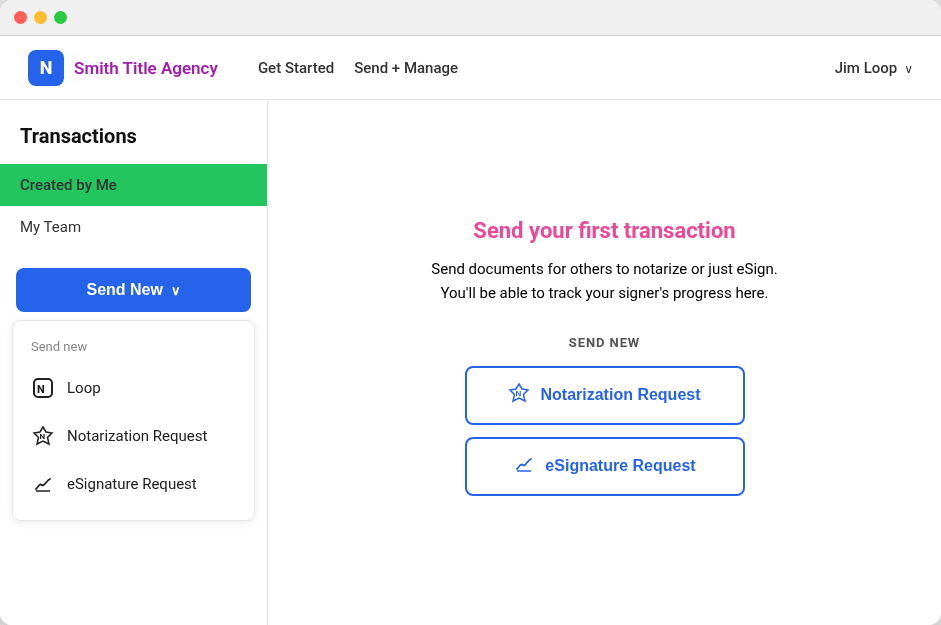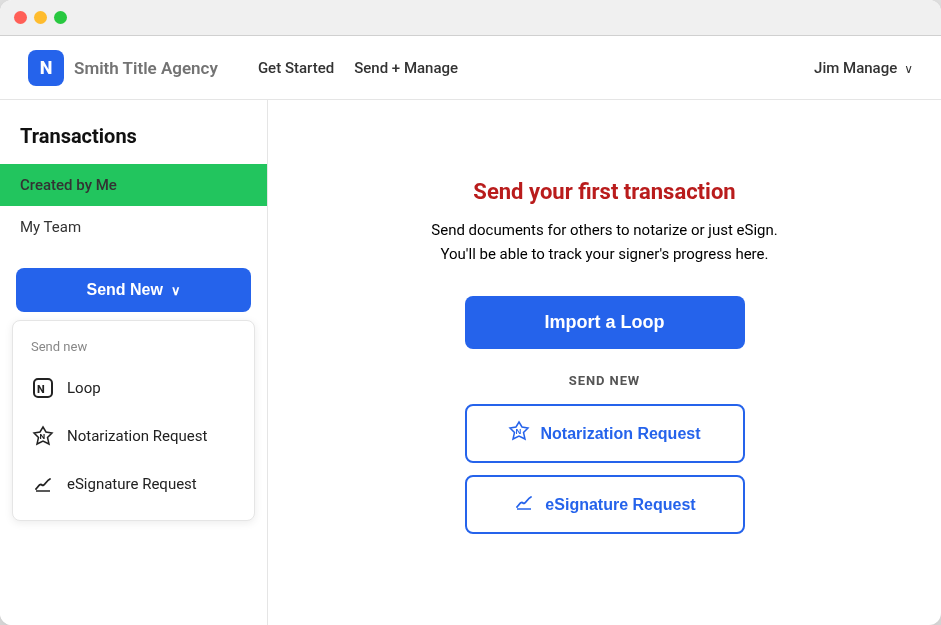--- a/index.html
+++ b/index.html
@@ -68,21 +68,21 @@
       display: flex;
       align-items: center;
       justify-content: center;
       color: #fff;
       font-weight: 800;
       font-size: 18px;
     }
     .brand-name {
       font-size: 17px;
       font-weight: 600;
-      color: #737373;
+      color: #a21caf;
     }
     .nav-links {
       display: flex;
       gap: 20px;
       flex: 1;
     }
     .nav-link {
       font-size: 15px;
       color: #333;
       cursor: pointer;
@@ -192,21 +192,21 @@
       flex: 1;
       display: flex;
       flex-direction: column;
       align-items: center;
       justify-content: center;
       padding: 40px;
     }
     .main-heading {
       font-size: 22px;
       font-weight: 700;
-      color: #b91c1c;
+      color: #ec4899;
       margin-bottom: 14px;
       text-align: right;
     }
     .main-subtext {
       font-size: 15px;
       color: #000000;
       text-align: center;
       line-height: 1.6;
       margin-bottom: 30px;
     }
@@ -269,21 +269,21 @@
   <div class="topnav">
     <div class="brand">
       <div class="brand-logo">N</div>
       <span class="brand-name">Smith Title Agency</span>
     </div>
     <div class="nav-links">
       <span class="nav-link">Get Started</span>
       <span class="nav-link">Send + Manage</span>
     </div>
     <div class="user-menu">
-      <span>Jim Manage</span>
+      <span>Jim Loop</span>
       <span class="chevron-down"></span>
     </div>
   </div>
 
   <div class="content-area">
 
     <div class="sidebar">
       <div class="sidebar-title">Transactions</div>
 
       <div class="sidebar-item active">Created by Me</div>
@@ -329,21 +329,20 @@
       </div>
     </div>
 
     <div class="main-content">
       <div class="main-heading">Send your first transaction</div>
       <div class="main-subtext">
         <span>Send documents for others to notarize or just eSign.</span><br>
         <span>You'll be able to track your signer's progress here.</span>
       </div>
 
-      <button class="import-loop-btn">Import a Loop</button>
 
       <div class="send-new-label">SEND NEW</div>
 
       <button class="action-btn">
         <span class="notarization-icon">
           <svg width="22" height="22" viewBox="0 0 22 22" fill="none">
             <polygon points="11,2 14,7 20,8 15.5,12.5 17,19 11,16 5,19 6.5,12.5 2,8 8,7" stroke="#2563eb" stroke-width="1.5" fill="none"></polygon>
             <text x="7.5" y="14" font-size="8" font-weight="700" fill="#2563eb">N</text>
           </svg>
         </span>

